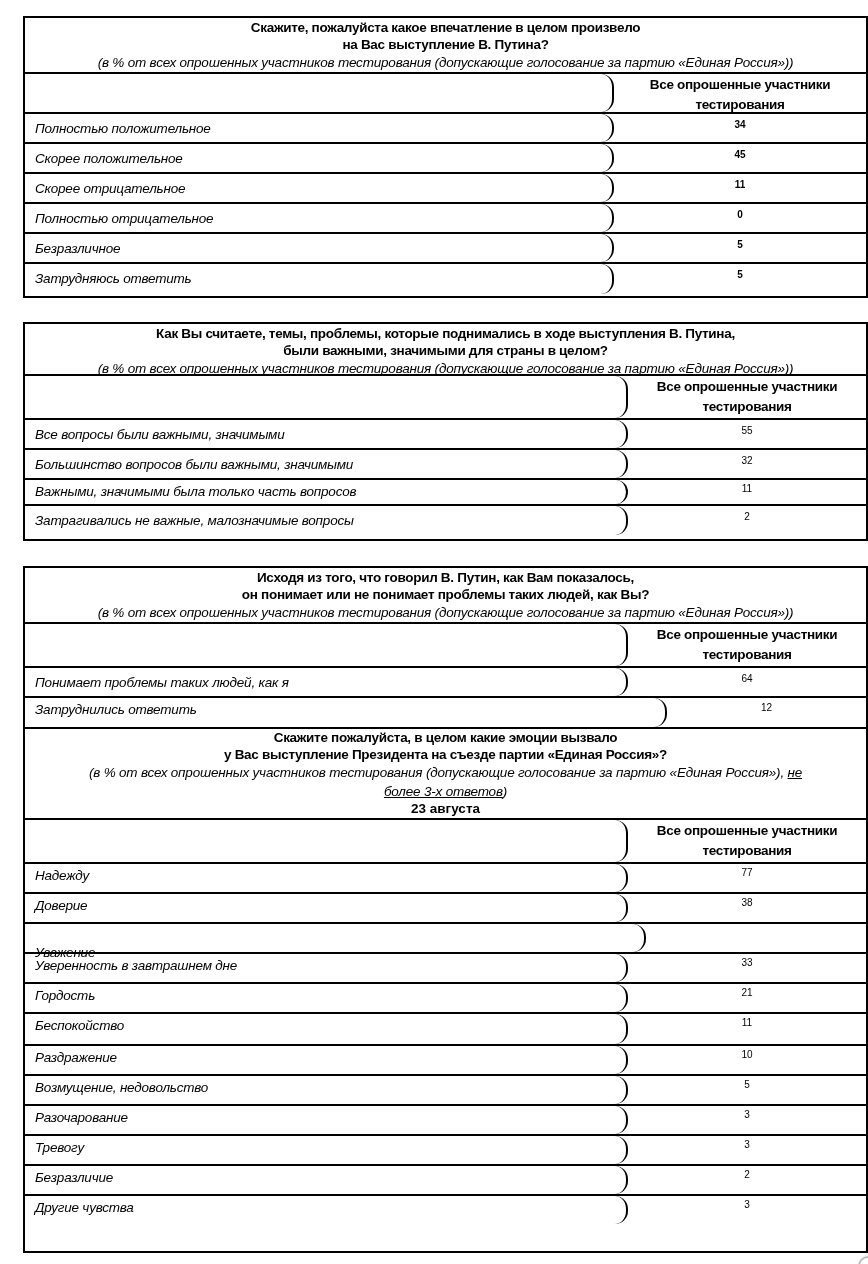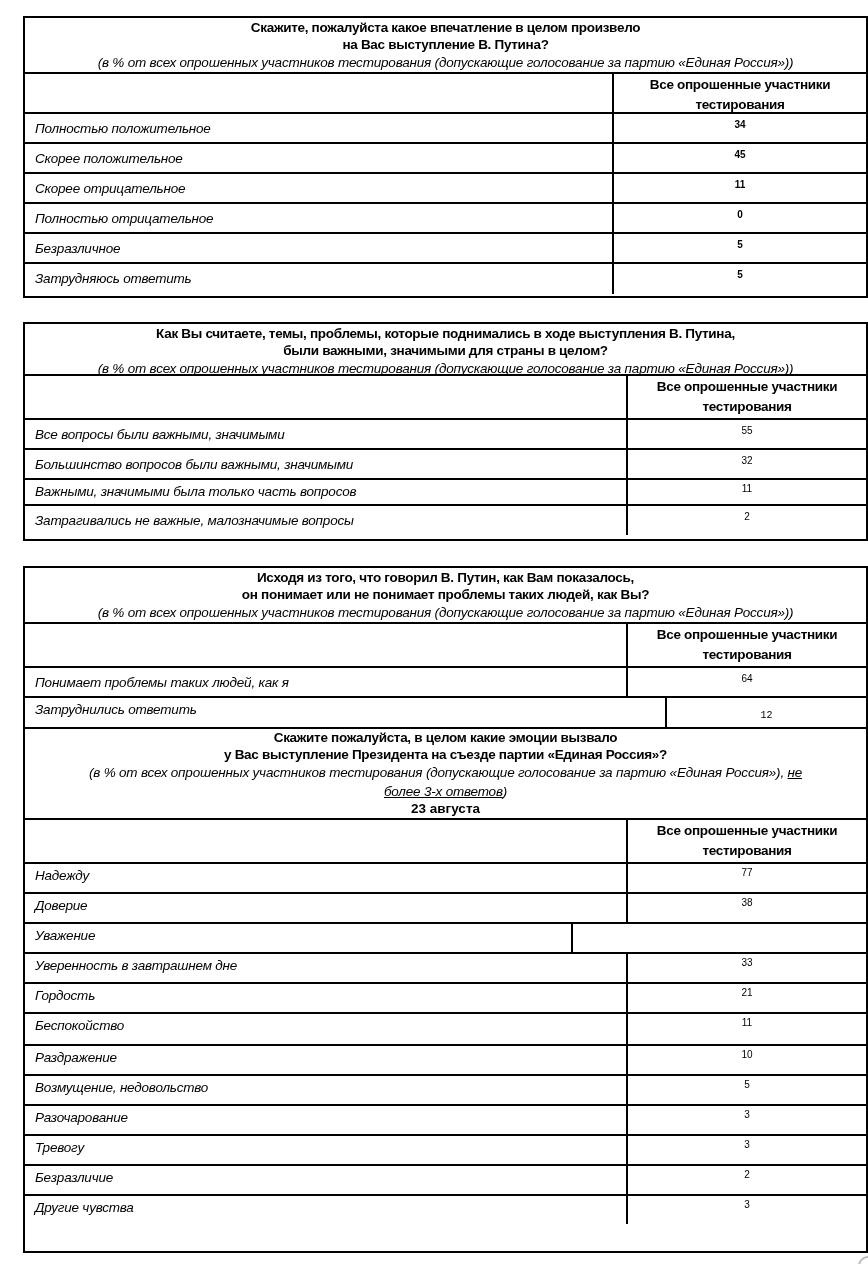--- a/index.html
+++ b/index.html
@@ -7,21 +7,21 @@
          font-family:"Liberation Sans", sans-serif; color:#000; }
   .tbl { position:absolute; left:23px; width:845px; border:2px solid #000; box-sizing:border-box; }
   .title-block { text-align:center; border-bottom:2px solid #000; box-sizing:border-box; }
   .q { font-weight:bold; font-size:13.5px; line-height:17px; letter-spacing:-0.3px; }
   .sub { font-style:italic; font-size:13.5px; line-height:19px; letter-spacing:-0.2px; }
   .sub u { text-decoration:underline; }
   .date { font-weight:bold; font-size:13.5px; line-height:16px; }
   .row { display:flex; border-bottom:2px solid #000; box-sizing:border-box; }
   .row:last-child { border-bottom:none; }
   .lbl { box-sizing:border-box; border-right:2px solid #000; padding-left:10px; font-style:italic;
-         font-size:13.5px; letter-spacing:-0.2px; display:flex; align-items:flex-start; padding-top:7px; }
+         font-size:13.5px; letter-spacing:-0.2px; display:flex; align-items:flex-start; padding-top:7px;border-radius:13px; }
   .val { flex:1; text-align:center; font-size:10px; padding-top:5px; box-sizing:border-box; }
   .val.b { font-weight:bold; }
   .hdr .val { font-weight:bold; font-size:13.5px; line-height:20px; padding-top:1px; letter-spacing:-0.3px; }
   .curl { position:absolute; left:858px; top:1256px; width:16px; height:16px; border-top:2px solid #bbb;
           border-left:2px solid #bbb; border-radius:10px 0 0 0; }
 </style>
 </head>
 <body>
 
 <div class="tbl" style="top:16px;height:282px;">
@@ -97,21 +97,21 @@
   <div class="row hdr" style="height:44px;">
     <div class="lbl" style="width:603px;"></div>
     <div class="val">Все опрошенные участники тестирования</div>
   </div>
   <div class="row" style="height:30px;">
     <div class="lbl" style="width:603px;">Понимает проблемы таких людей, как я</div>
     <div class="val">64</div>
   </div>
   <div class="row" style="height:31px;border-bottom:2px solid #000;">
     <div class="lbl" style="width:642px;padding-top:4px;">Затруднились ответить</div>
-    <div class="val" style="padding-top:12px;font-family:Liberation Mono, monospace;">12</div>
+    <div class="val" style="padding-top:4px;">12</div>
   </div>
 
   <div class="title-block" style="height:91px;padding-top:0px;">
     <div class="q">Скажите пожалуйста, в целом какие эмоции вызвало</div>
     <div class="q">у Вас выступление Президента на съезде партии «Единая Россия»?</div>
     <div class="sub"><span>(в % от всех опрошенных участников тестирования (допускающие голосование за партию «Единая Россия»), </span><u>не</u><br><u>более 3-х ответов</u><span>)</span></div>
     <div class="date">23 августа</div>
   </div>
   <div class="row hdr" style="height:44px;">
     <div class="lbl" style="width:603px;"></div>
@@ -119,21 +119,21 @@
   </div>
   <div class="row" style="height:30px;">
     <div class="lbl" style="width:603px;padding-top:4px;">Надежду</div>
     <div class="val" style="padding-top:3px;">77</div>
   </div>
   <div class="row" style="height:30px;">
     <div class="lbl" style="width:603px;padding-top:4px;">Доверие</div>
     <div class="val" style="padding-top:3px;">38</div>
   </div>
   <div class="row" style="height:30px;">
-    <div class="lbl" style="width:548px;padding-top:4px;">Уважение</div>
+    <div class="lbl" style="width:621px;padding-top:21px;">Уважение</div>
   </div>
   <div class="row" style="height:30px;">
     <div class="lbl" style="width:603px;padding-top:4px;">Уверенность в завтрашнем дне</div>
     <div class="val" style="padding-top:3px;">33</div>
   </div>
   <div class="row" style="height:30px;">
     <div class="lbl" style="width:603px;padding-top:4px;">Гордость</div>
     <div class="val" style="padding-top:3px;">21</div>
   </div>
   <div class="row" style="height:32px;">

